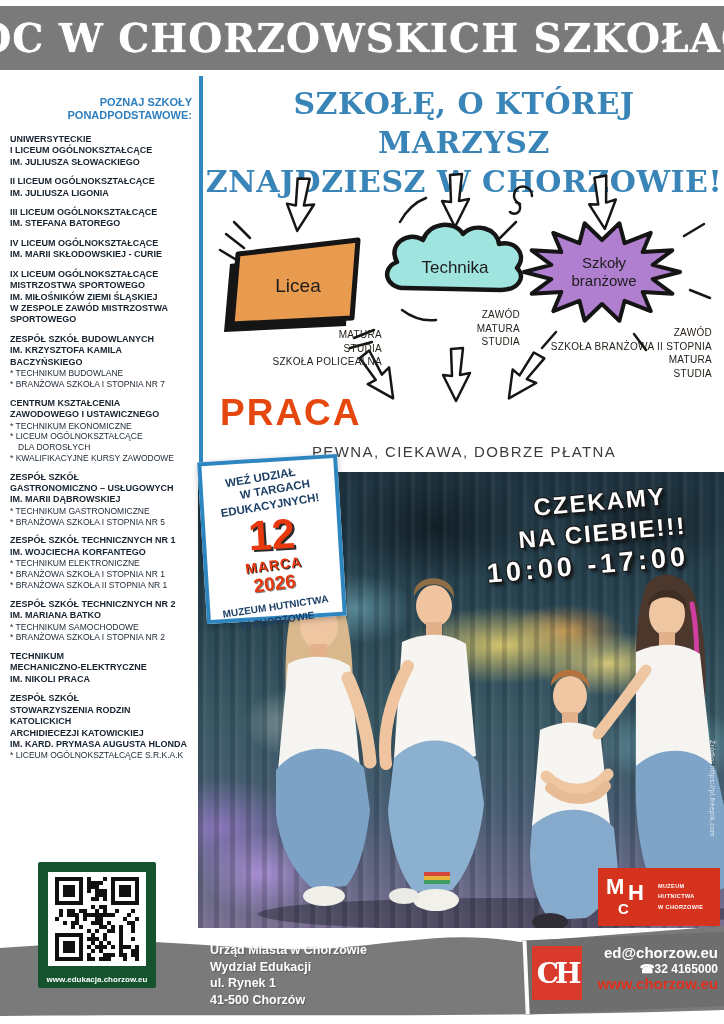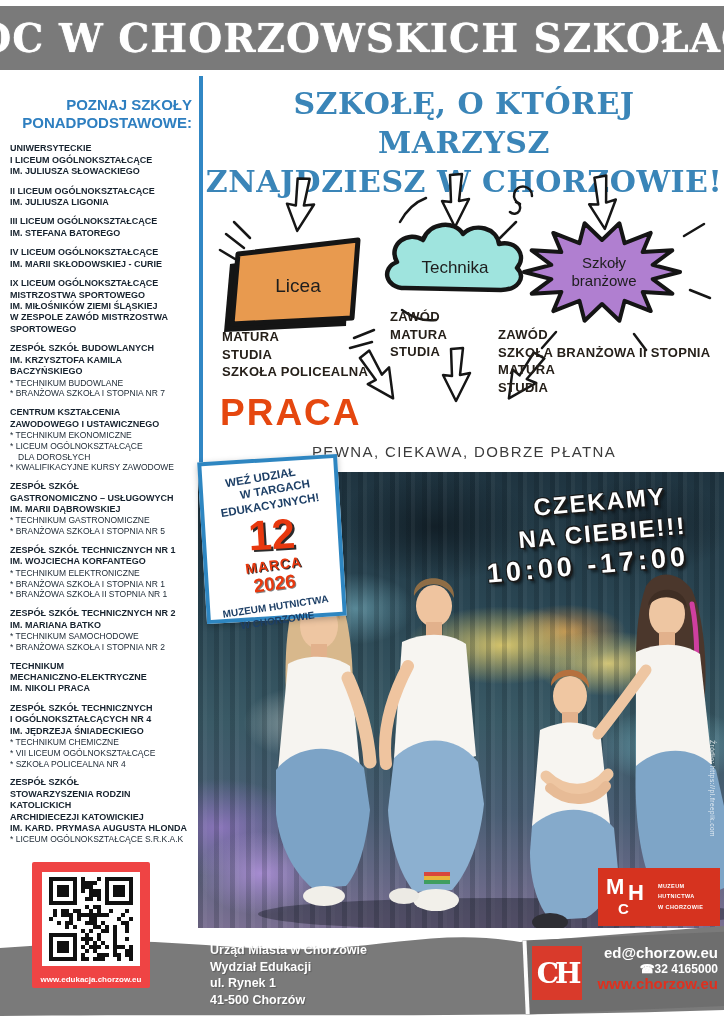--- a/index.html
+++ b/index.html
@@ -7,38 +7,38 @@
         font-family:"Liberation Sans",sans-serif;}
 
   
   .banner{position:absolute;left:0;top:6px;width:724px;height:64px;background:#7a7a7a;
           display:flex;align-items:center;justify-content:center;}
   .banner-title{font-family:"DejaVu Serif",serif;font-weight:bold;font-size:39px;color:#fff;
                 letter-spacing:1px;white-space:nowrap;text-shadow:0 0 1px #fff;}
 
   
   .sidebar{position:absolute;left:10px;top:96px;width:182px;}
-  .sidebar-heading{text-align:right;color:#2e7fc0;font-weight:bold;font-size:15px;
+  .sidebar-heading{text-align:right;color:#2e7fc0;font-weight:bold;font-size:11px;
                    line-height:1.18;margin-bottom:12px;white-space:pre-line;}
   .school{margin-bottom:8px;}
   .school-name{font-size:9px;font-weight:bold;color:#16222e;line-height:1.27;white-space:pre-line;}
   .school-sub{font-size:8.5px;color:#1b2733;line-height:1.27;white-space:pre-line;
               padding-left:8px;text-indent:-8px;}
 
   .vline{position:absolute;left:199px;top:76px;width:4px;height:396px;background:#3187c4;}
 
   
   .main-title{position:absolute;left:204px;top:84px;width:520px;text-align:center;
               font-family:"DejaVu Serif",serif;font-weight:bold;font-size:30px;color:#3a85b8;
               line-height:1.3;white-space:pre-line;letter-spacing:0.5px;}
 
   
   .diagram{position:absolute;left:204px;top:170px;width:520px;height:300px;}
   .shape-label{font-family:"Liberation Sans",sans-serif;fill:#1d1d1d;}
-  .outcome{position:absolute;text-align:left;font-weight:bold;font-size:13px;line-height:1.35;
+  .outcome{position:absolute;text-align:right;font-weight:normal;font-size:10px;line-height:1.35;
            color:#26201a;letter-spacing:0.3px;white-space:pre-line;}
   .o1{left:222px;top:328px;width:160px;}
   .o2{left:390px;top:308px;width:130px;}
   .o3{left:498px;top:326px;width:214px;}
   .praca{position:absolute;left:204px;top:392px;width:520px;font-weight:bold;
          font-size:37px;color:#e5470f;letter-spacing:2px;margin-left:16px;}
   .praca-sub{position:absolute;left:204px;top:443px;width:520px;text-align:center;
              font-size:15px;color:#3c3c3c;letter-spacing:1.4px;font-weight:500;}
 
   
@@ -99,21 +99,21 @@
            line-height:1.32;white-space:pre-line;z-index:6;text-shadow:1px 1px 1px rgba(0,0,0,.25);}
   .ch-logo{position:absolute;left:532px;top:946px;width:50px;height:54px;background:#d93a2b;z-index:6;
            display:flex;align-items:center;justify-content:center;color:#fff;font-weight:bold;
            font-size:28px;letter-spacing:-4px;font-family:"DejaVu Serif",serif;}
   .contact{position:absolute;left:578px;top:944px;width:140px;text-align:right;z-index:6;}
   .contact-email{font-size:15px;font-weight:bold;color:#fff;}
   .contact-phone{font-size:12px;font-weight:bold;color:#fff;margin-top:1px;}
   .contact-web{font-size:15px;font-weight:bold;color:#e0301e;margin-top:-1px;}
 
   
-  .qr-block{position:absolute;left:32px;top:862px;width:118px;height:126px;background:#ef4444;
+  .qr-block{position:absolute;left:38px;top:862px;width:118px;height:126px;background:#14532d;
             border-radius:2px;z-index:6;}
   .qr-inner{position:absolute;left:10px;top:10px;width:98px;height:94px;background:#fff;
             display:flex;align-items:center;justify-content:center;}
   .qr-caption{position:absolute;left:0;bottom:4px;width:118px;text-align:center;color:#fff;
               font-size:8px;font-weight:bold;}
 </style>
 </head>
 <body>
 
 <div class="page">
@@ -182,28 +182,20 @@
         <div class="school">
           <div class="school-name">ZESPÓŁ SZKÓŁ TECHNICZNYCH NR 2
 IM. MARIANA BATKO</div>
           <div class="school-sub">* TECHNIKUM SAMOCHODOWE</div>
           <div class="school-sub">* BRANŻOWA SZKOŁA I STOPNIA NR 2</div>
         </div>
         <div class="school">
           <div class="school-name">TECHNIKUM
 MECHANICZNO-ELEKTRYCZNE
 IM. NIKOLI PRACA</div>
-        </div>
-        <div class="school">
-          <div class="school-name">ZESPÓŁ SZKÓŁ TECHNICZNYCH
-I OGÓLNOKSZTAŁCĄCYCH NR 4
-IM. JĘDRZEJA ŚNIADECKIEGO</div>
-          <div class="school-sub">* TECHNIKUM CHEMICZNE</div>
-          <div class="school-sub">* VII LICEUM OGÓLNOKSZTAŁCĄCE</div>
-          <div class="school-sub">* SZKOŁA POLICEALNA NR 4</div>
         </div>
         <div class="school">
           <div class="school-name">ZESPÓŁ SZKÓŁ
 STOWARZYSZENIA RODZIN KATOLICKICH
 ARCHIDIECEZJI KATOWICKIEJ
 IM. KARD. PRYMASA AUGUSTA HLONDA</div>
           <div class="school-sub">* LICEUM OGÓLNOKSZTAŁCĄCE S.R.K.A.K</div>
         </div>
       </div>
   </div>

